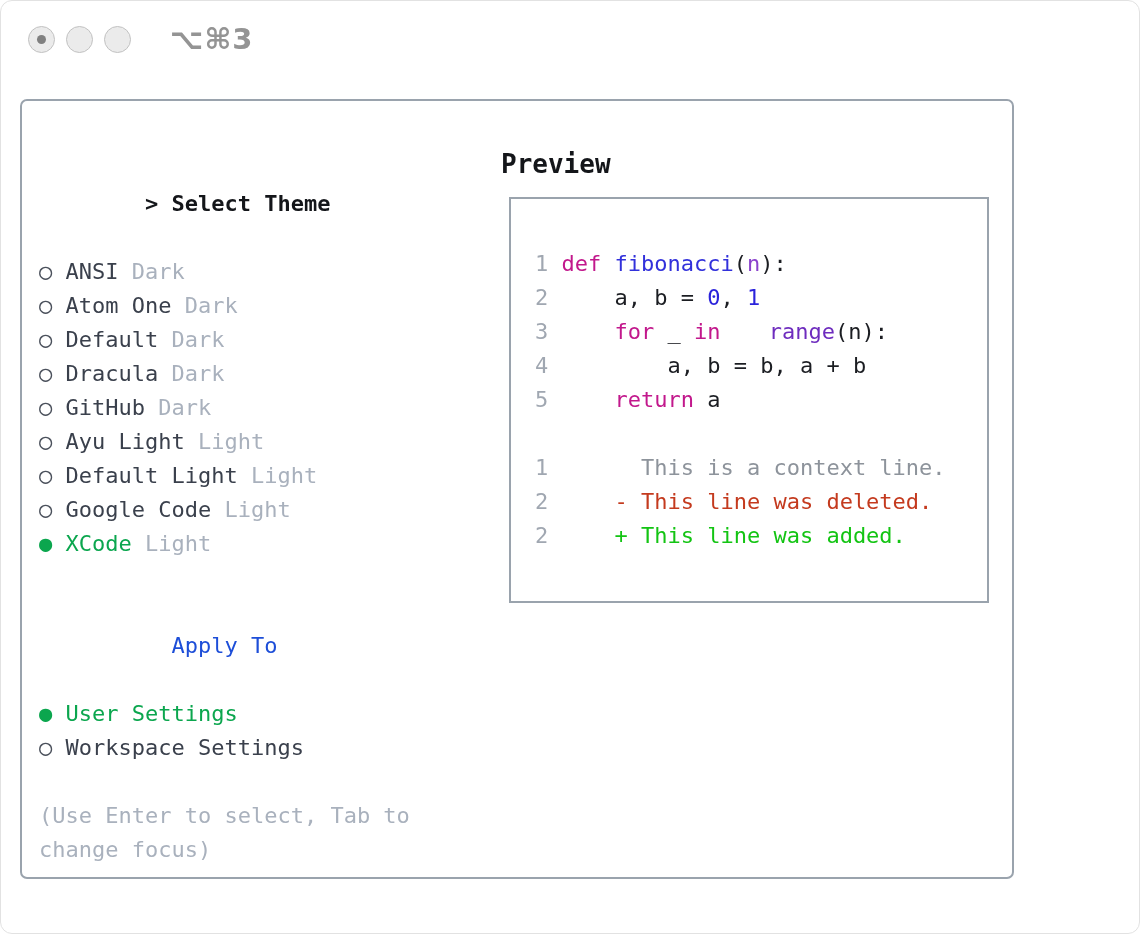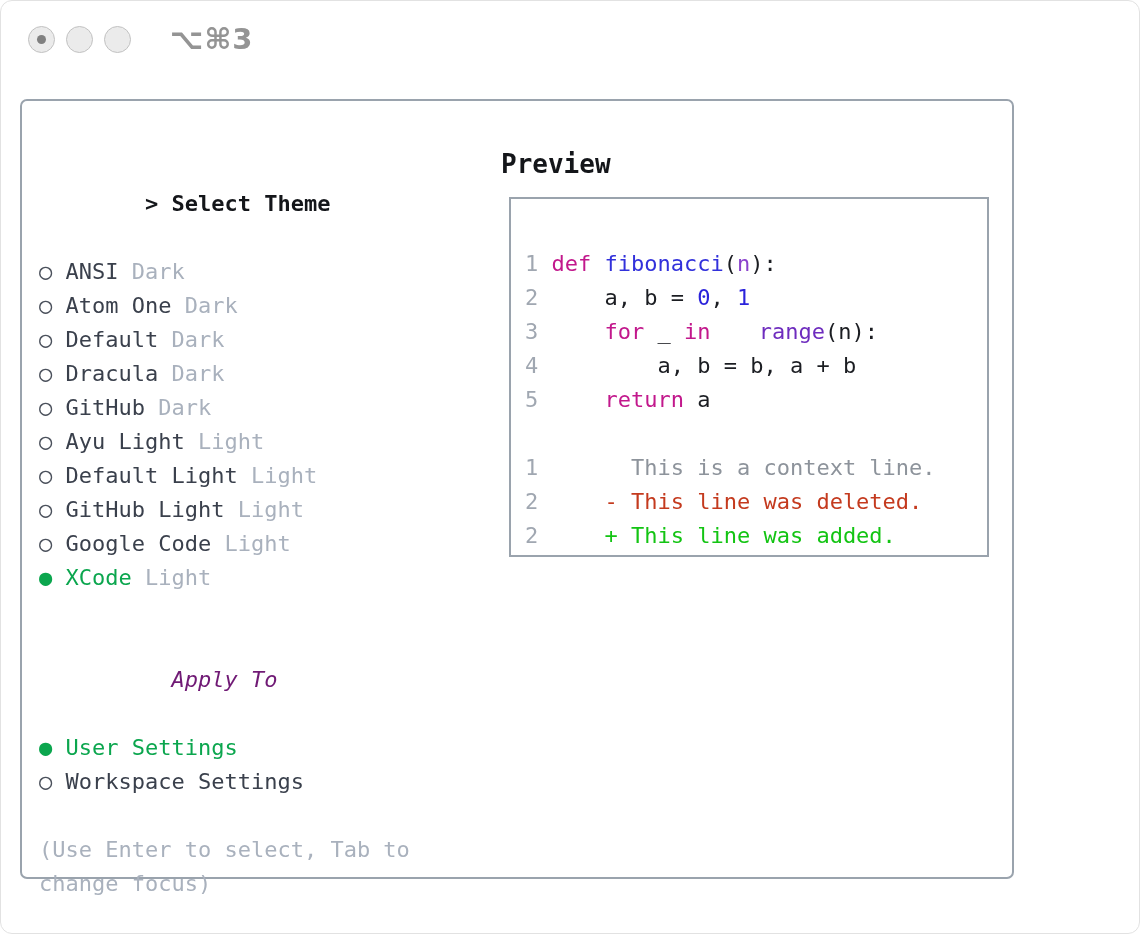--- a/index.html
+++ b/index.html
@@ -28,28 +28,28 @@
     font-size:22px;line-height:34px;}
   .right-col{flex:1;padding:46px 0 0 17px;box-sizing:border-box;}
   .row{white-space:pre;}
   .prompt-row{font-weight:bold;color:#14161a;}
   .prompt{display:inline-block;width:2ch;}
   .marker{display:inline-block;width:2ch;color:#4b515c;}
   .marker.sel{color:var(--green);}
   .label{color:var(--item);}
   .label.sel{color:var(--green);}
   .variant{color:var(--muted);margin-left:1ch;text-align:right;}
-  .apply-title{margin-top:34px;color:#701a75;font-style:italic;}
+  .apply-title{margin-top:34px;color:#1d4ed8;}
   .apply-title .pad{display:inline-block;width:2ch;}
   .help{margin-top:34px;color:var(--muted);}
   
   .preview-title{font-weight:bold;color:#14161a;font-size:26px;line-height:34px;}
-  .preview-box{margin-top:16px;margin-left:8px;width:480px;height:360px;
+  .preview-box{margin-top:16px;margin-left:8px;width:480px;height:406px;
     box-sizing:border-box;border:2px solid var(--border);
-    padding:48px 0 0 14px;font-size:22px;line-height:34px;}
+    padding:48px 0 0 24px;font-size:22px;line-height:34px;}
   .code-line{white-space:pre;min-height:34px;}
   .lineno{display:inline-block;width:2ch;color:var(--lineno);}
   .tok-kw{color:var(--kw);} .tok-fn{color:var(--fn);} .tok-param{color:var(--param);}
   .tok-bi{color:var(--bi);margin-left:35px;} .tok-num{color:var(--num);} .tok-pl{color:var(--pl);}
   .tok-ctx{color:var(--ctx);} .tok-del{color:var(--del);} .tok-add{color:var(--add);}
 </style>
 </head>
 <body>
 
 <div class="window">
@@ -69,21 +69,20 @@
       </div>
 
       <div id="theme-list">
           <div class="row"><span class="marker">○</span><span class="label">ANSI</span><span class="variant">Dark</span></div>
           <div class="row"><span class="marker">○</span><span class="label">Atom One</span><span class="variant">Dark</span></div>
           <div class="row"><span class="marker">○</span><span class="label">Default</span><span class="variant">Dark</span></div>
           <div class="row"><span class="marker">○</span><span class="label">Dracula</span><span class="variant">Dark</span></div>
           <div class="row"><span class="marker">○</span><span class="label">GitHub</span><span class="variant">Dark</span></div>
           <div class="row"><span class="marker">○</span><span class="label">Ayu Light</span><span class="variant">Light</span></div>
           <div class="row"><span class="marker">○</span><span class="label">Default Light</span><span class="variant">Light</span></div>
-          <div class="row"><span class="marker">○</span><span class="label">GitHub Light</span><span class="variant">Light</span></div>
           <div class="row"><span class="marker">○</span><span class="label">Google Code</span><span class="variant">Light</span></div>
           <div class="row"><span class="marker sel">●</span><span class="label sel">XCode</span><span class="variant">Light</span></div>
         </div>
 
       <div class="row apply-title">
         <span class="pad"></span><span>Apply To</span>
       </div>
 
       <div id="apply-list">
           <div class="row"><span class="marker sel">●</span><span class="label sel">User Settings</span></div>

